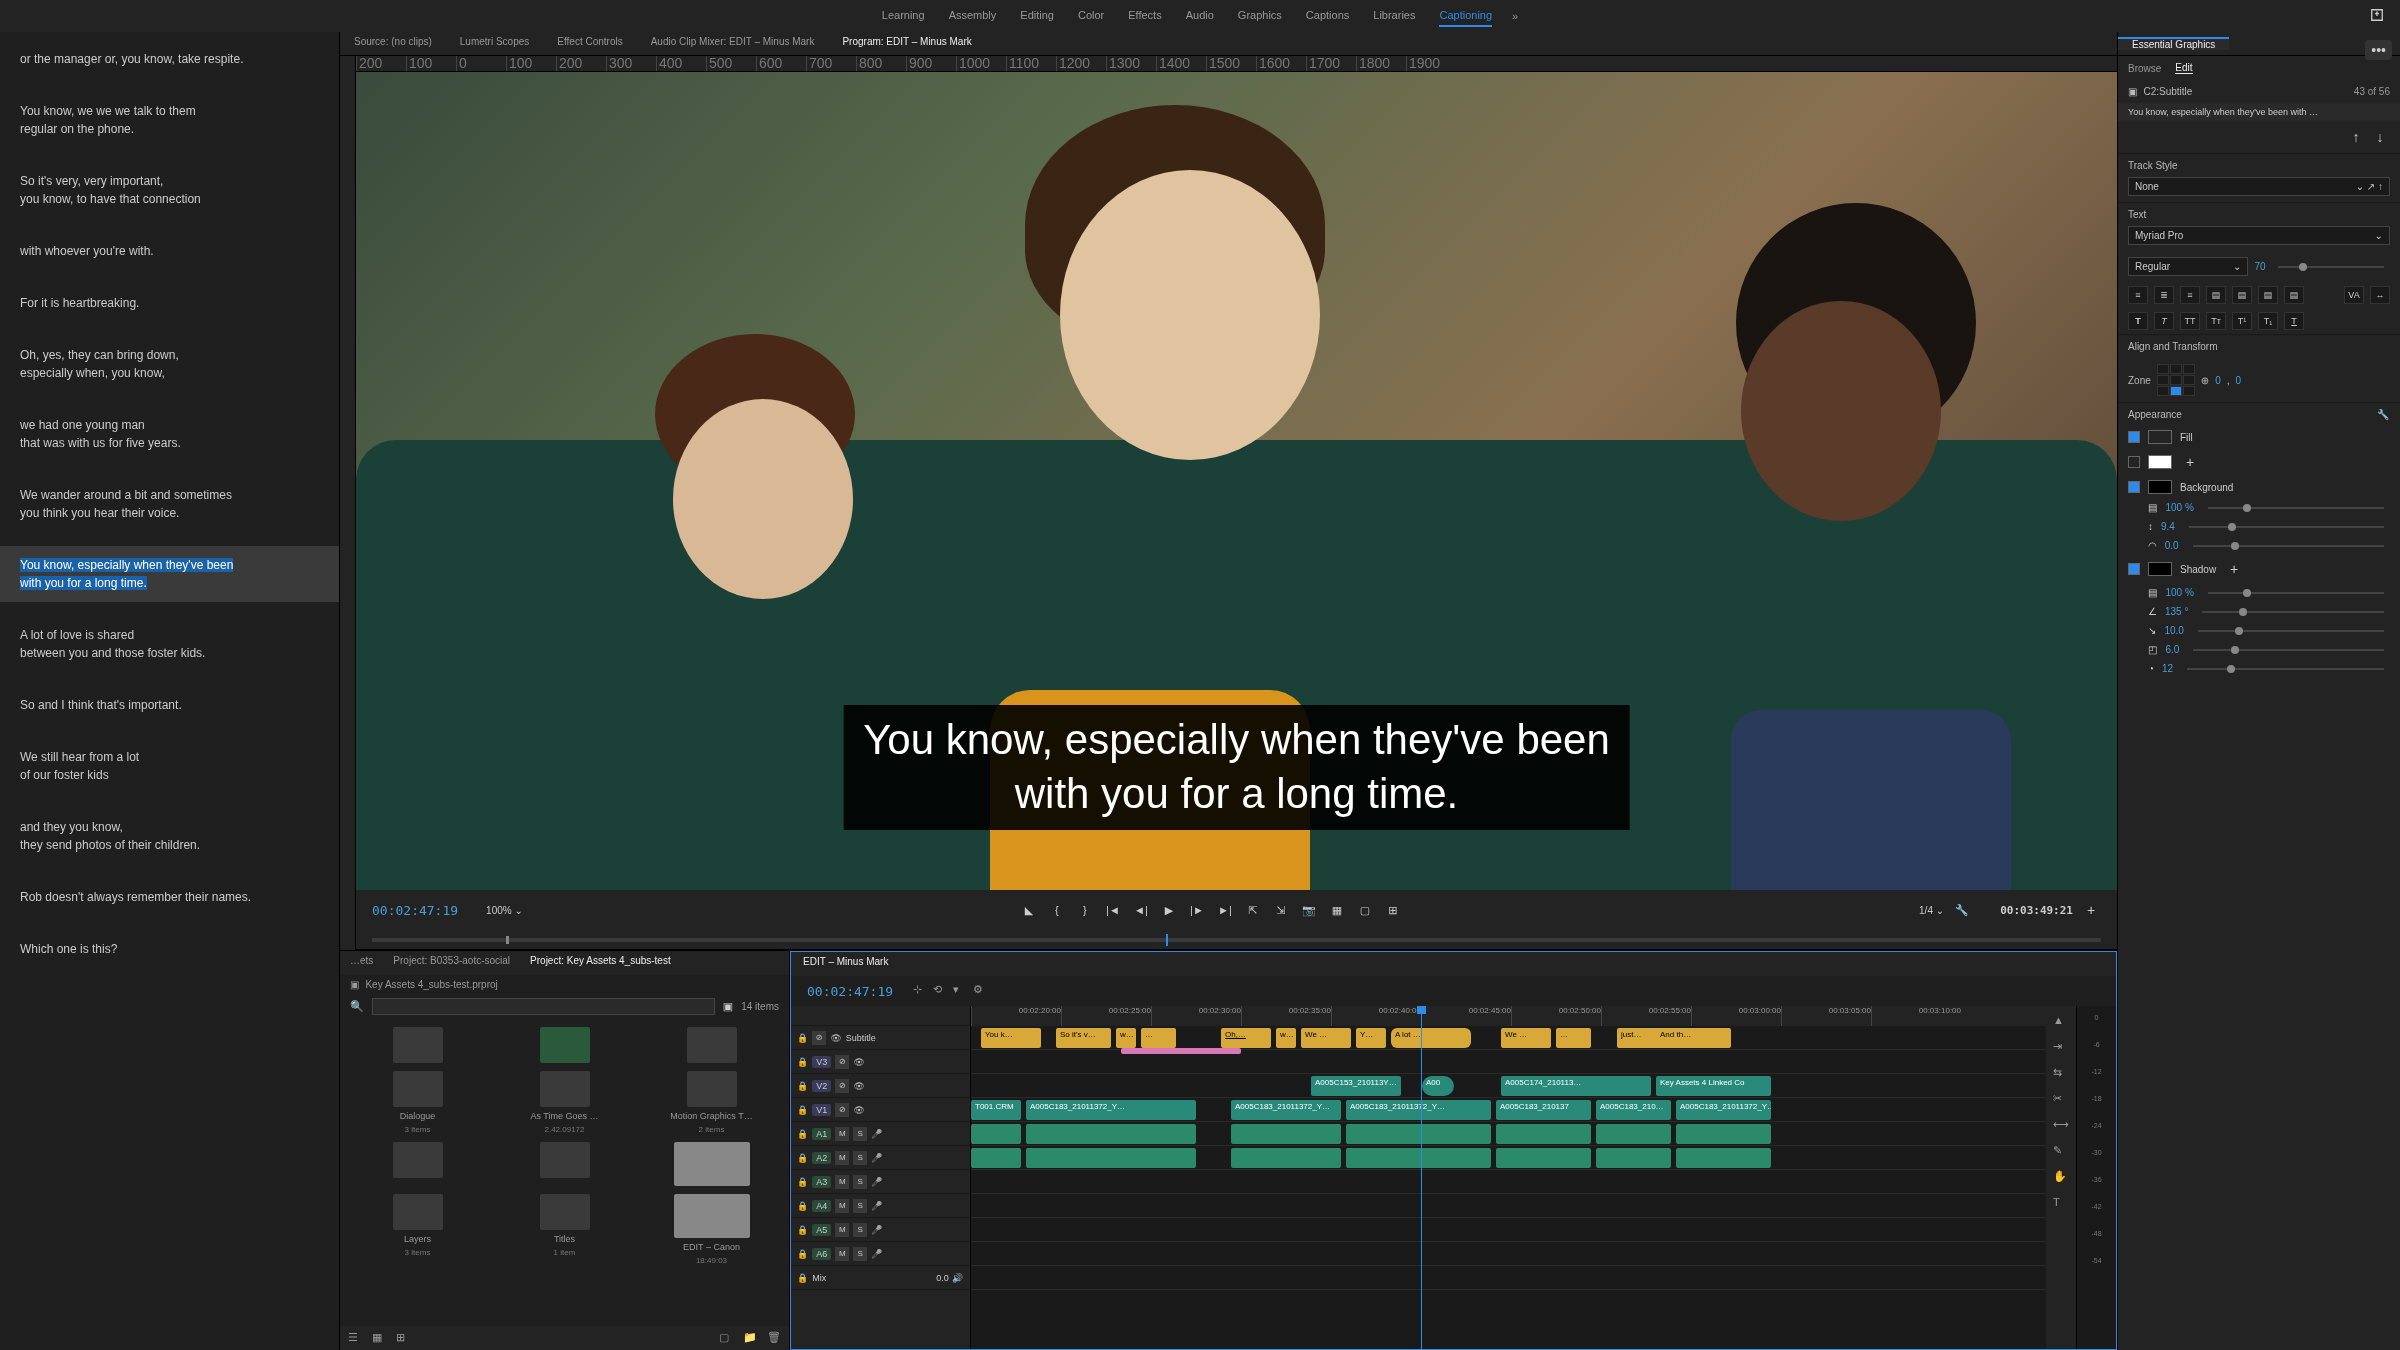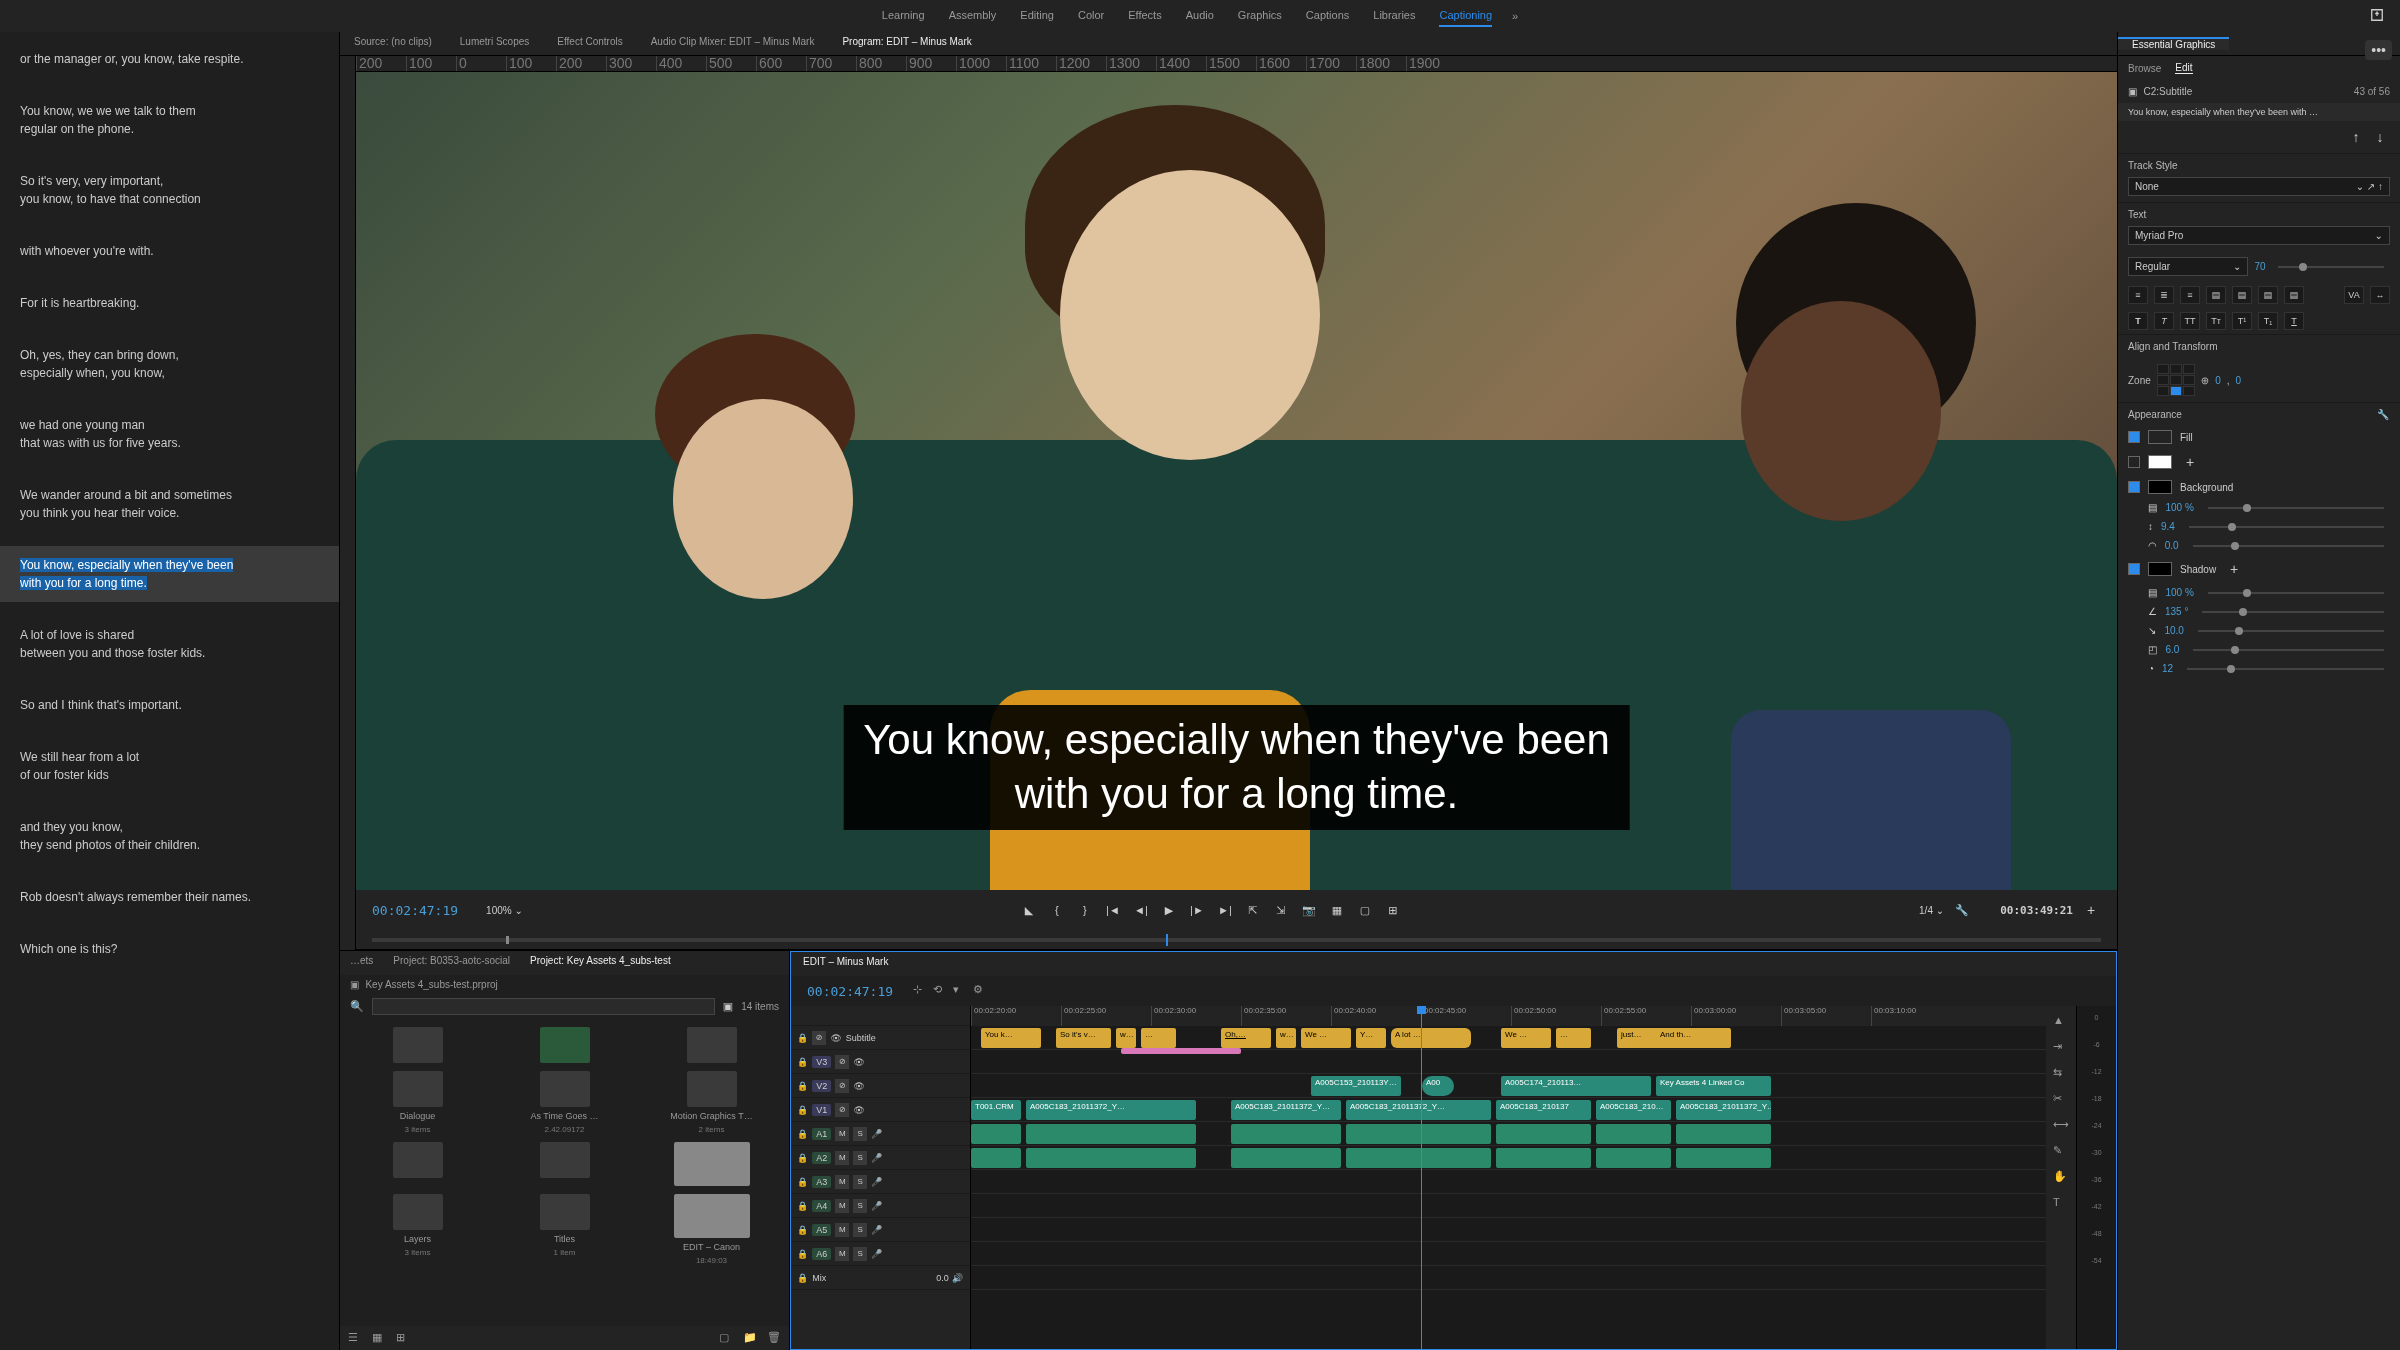--- a/index.html
+++ b/index.html
@@ -89,21 +89,21 @@
 .tl-tool { width:16px; height:16px; color:#999; }
 .tl-body { flex:1; display:flex; }
 .tl-left { width:180px; background:#232323; border-right:1px solid #000; }
 .track-head { height:24px; display:flex; align-items:center; padding:0 6px; gap:4px; border-bottom:1px solid #1a1a1a; font-size:9px; }
 .track-head .lbl { background:#3a3a5a; padding:1px 4px; border-radius:2px; }
 .track-head .lbl.v { background:#3a3a5a; }
 .track-head .lbl.a { background:#2a4a3a; }
 .track-head .btn { width:14px; height:14px; background:#3a3a3a; display:flex; align-items:center; justify-content:center; font-size:8px; }
 .tl-right { flex:1; position:relative; background:#1a1a1a; overflow:hidden; }
 .tl-ruler { height:20px; background:#232323; display:flex; font-size:8px; color:#999; }
-.tl-ruler span { flex:0 0 90px; padding-left:2px; border-left:1px solid #444; }
+.tl-ruler span { flex:0 0 90px; padding-left:19px; border-left:1px solid #444;text-align:right; }
 .track-row { height:24px; border-bottom:1px solid #2a2a2a; position:relative; }
 .clip { position:absolute; top:2px; height:20px; border-radius:2px; font-size:8px; padding:2px 4px; overflow:hidden; white-space:nowrap; }
 .clip.sub { background:#d8a838; color:#000; }
 .clip.vid { background:#3a6a8a; color:#fff; }
 .clip.vid.teal { background:#2a8a7a; }
 .clip.vid.pink { background:#d878b8; }
 .clip.aud { background:#2a8a6a; color:#fff; }
 .playhead { position:absolute; top:0; bottom:0; width:1px; background:#2d8ceb; left:450px; z-index:10; }
 .playhead::before { content:""; position:absolute; top:0; left:-4px; width:9px; height:8px; background:#2d8ceb; }
 

